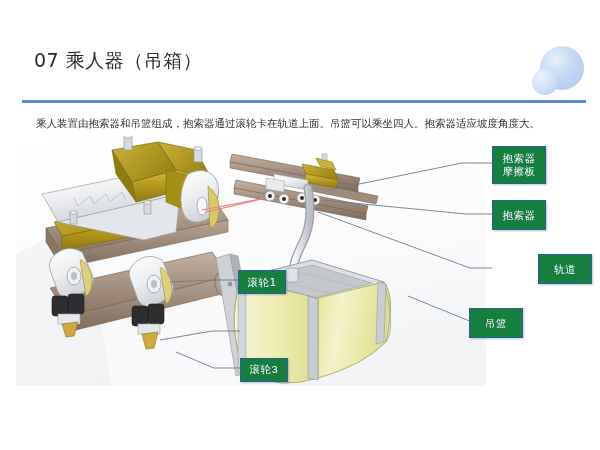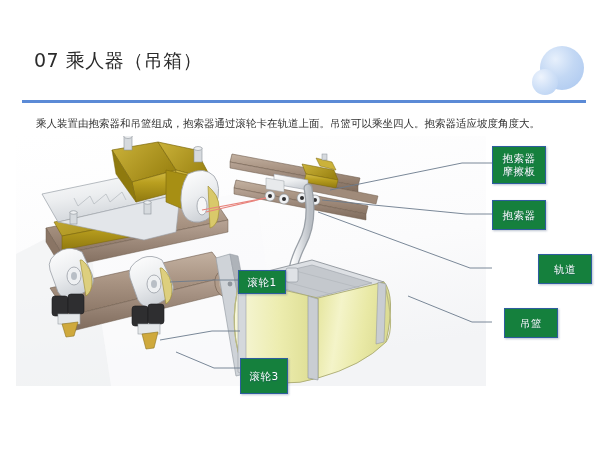--- a/index.html
+++ b/index.html
@@ -105,25 +105,25 @@
     justify-content: center;
     letter-spacing: 0.5px;
     box-shadow: 1px 1px 2px rgba(60,80,120,0.35);
     text-shadow: 0 1px 1px rgba(40,70,120,0.45);
   }
   .label span { pointer-events: none; }
 
   .lbl-friction { left: 492px; top: 146px; width: 54px; height: 38px; }
   .lbl-grip     { left: 492px; top: 200px; width: 54px; height: 30px; }
   .lbl-track    { left: 492px; top: 254px; width: 54px; height: 30px; margin-left: 46px; }
-  .lbl-cabin    { left: 504px; top: 308px; width: 54px; height: 30px; }
+  .lbl-cabin    { left: 469px; top: 308px; width: 54px; height: 30px; }
 
   .lbl-r1 { left: 238px; top: 270px; width: 48px; height: 24px; align-items: center; }
   .lbl-r2 { left: 240px; top: 320px; width: 48px; height: 24px; }
-  .lbl-r3 { left: 240px; top: 358px; width: 48px; height: 36px; }
+  .lbl-r3 { left: 240px; top: 358px; width: 48px; height: 24px; font-family: Liberation Mono, monospace; }
 
   
   .leaders {
     position: absolute;
     left: 0; top: 0;
     width: 600px;
     height: 450px;
     pointer-events: none;
   }
 </style>

